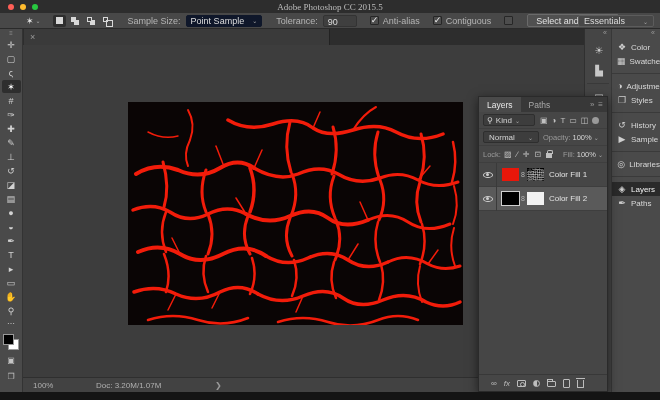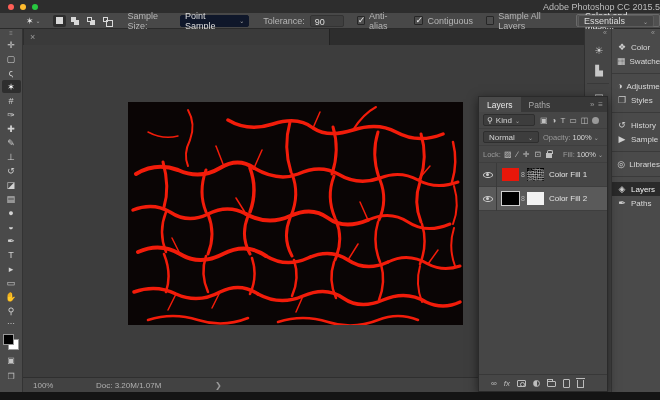--- a/index.html
+++ b/index.html
@@ -4,22 +4,22 @@
 <style>
   * { margin:0; padding:0; box-sizing:border-box; }
   body { background:#141414; font-family:"Liberation Sans", sans-serif; }
   #app { position:relative; width:660px; height:400px; background:#3d3d3d; overflow:hidden;
          font-family:"Liberation Sans", sans-serif; }
 
   
   .titlebar { position:absolute; left:0; top:0; width:660px; height:13px; background:#2d2d2d; }
   .lights { position:absolute; left:8px; top:4px; display:flex; gap:6px; }
   .light { width:6px; height:6px; border-radius:50%; }
-  .title-text { position:absolute; left:0; right:0; top:2px; text-align:right;
-                font-size:9px; color:#bdbdbd; }
+  .title-text { position:absolute; left:0; right:0; top:2px; text-align:center;
+                font-size:9px; color:#bdbdbd;font-family:Liberation Serif, serif; }
 
   
   .optionsbar { position:absolute; left:0; top:13px; width:660px; height:16px; background:#484848;
                 border-bottom:1px solid #2a2a2a; display:flex; align-items:center; font-size:9px;
                 color:#b5b5b5; }
   .opt-wand { margin-left:26px; color:#e8e8e8; font-size:9px; display:flex; align-items:center; gap:2px; }
   .car { font-size:6px; color:#aaa; }
   .modes { display:flex; gap:3px; margin-left:12px; }
   .mode-btn { width:13px; height:12px; display:flex; align-items:center; justify-content:center; border-radius:2px; }
   .mode-btn.pressed { background:#2e2e2e; }
@@ -185,21 +185,20 @@
     <span class="opt-check">
       <span class="cb on"></span>
       <span>Anti-alias</span>
     </span>
     <span class="opt-check">
       <span class="cb on"></span>
       <span>Contiguous</span>
     </span>
     <span class="opt-check">
       <span class="cb"></span>
-      <span>Sample All Layers</span>
     </span>
     <span class="opt-btn">Select and Mask...</span>
     <span class="workspace">
       <span>Essentials</span>
       <span class="car">⌄</span>
     </span>
   </div>
 
   <div class="tabbar">
     <div class="doc-tab">

